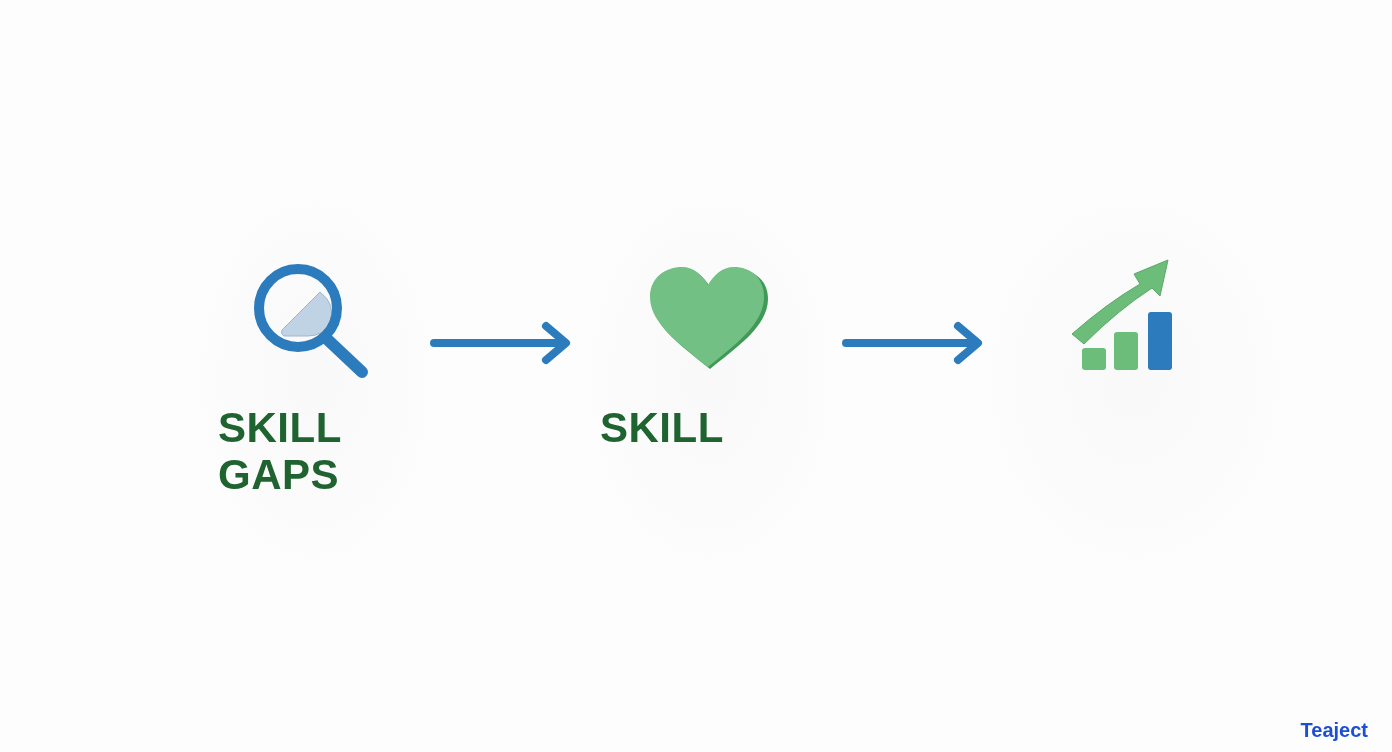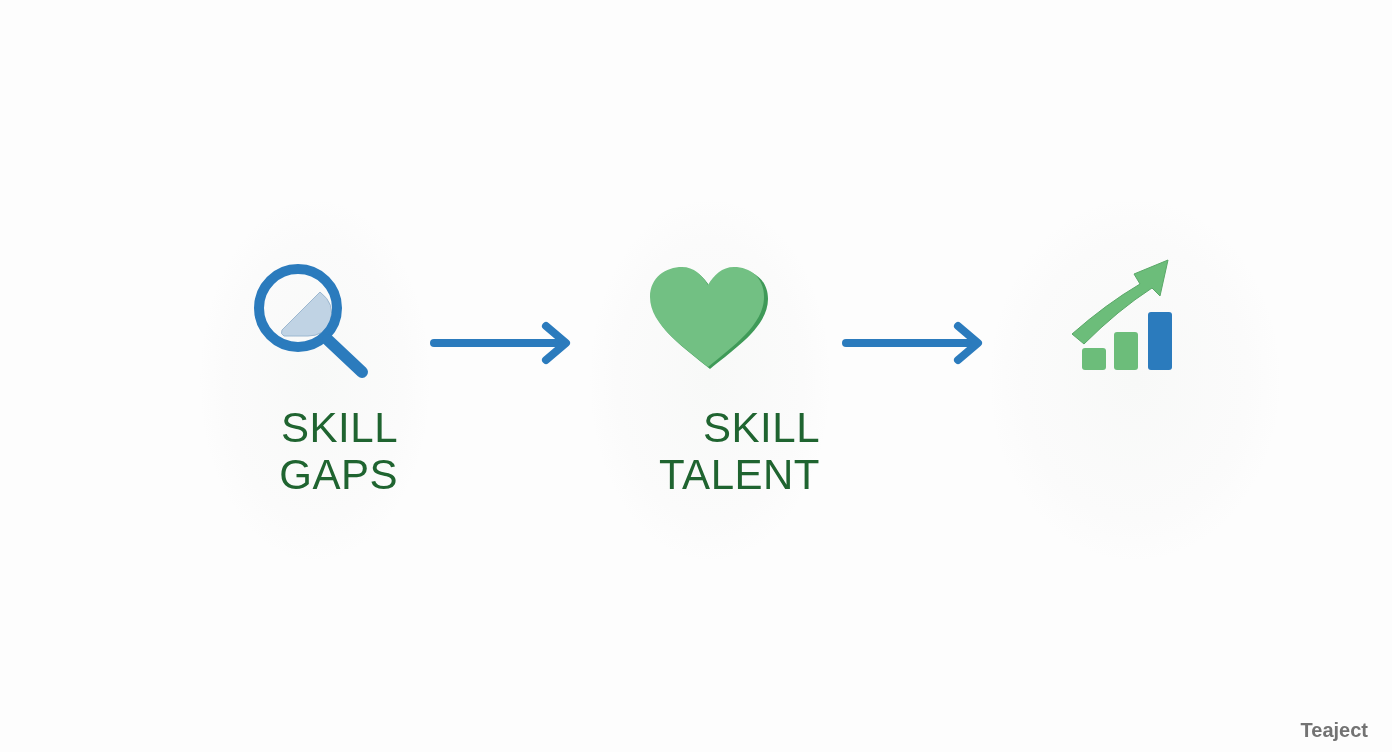--- a/index.html
+++ b/index.html
@@ -7,27 +7,27 @@
     width: 1392px; height: 752px; position: relative; overflow: hidden;
     background: #fdfdfd;
     font-family: "Liberation Sans", sans-serif;
   }
   .glow {
     position: absolute; border-radius: 50%;
     background: radial-gradient(ellipse at center, #f8f9f8 0%, #fbfbfb 55%, rgba(253,253,253,0) 72%);
   }
   .icon { position: absolute; }
   .label {
-    position: absolute; text-align: right; font-weight: normal;
+    position: absolute; text-align: left; font-weight: bold;
     color: #1f6430; font-size: 42px; line-height: 47px; letter-spacing: 0.5px;
   }
   .label span { display: block; }
   .watermark {
     position: absolute; right: 24px; bottom: 10px;
-    font-size: 20px; color: #737373; font-weight: bold;
+    font-size: 20px; color: #1d4ed8; font-weight: bold;
   }
 </style>
 </head>
 <body>
 
 <div class="glow" style="left:200px;top:200px;width:230px;height:360px;"></div>
 <div class="glow" style="left:590px;top:200px;width:240px;height:360px;"></div>
 <div class="glow" style="left:990px;top:200px;width:290px;height:360px;"></div>
 
 <svg class="icon" style="left:248px;top:258px;" width="130" height="125" viewBox="0 0 130 125">
@@ -57,18 +57,17 @@
   <rect x="48" y="80" width="24" height="38" rx="3" fill="#6cbd7a"></rect>
   <rect x="82" y="60" width="24" height="58" rx="3" fill="#2b7bbd"></rect>
 </svg>
 
 <div class="label" style="left:218px;top:404px;width:180px;">
   <span>SKILL</span>
   <span>GAPS</span>
 </div>
 <div class="label" style="left:600px;top:404px;width:220px;">
   <span>SKILL</span>
-  <span>TALENT</span>
 </div>
 <div class="label" style="left:1005px;top:404px;width:250px;">
 </div>
 
 <div class="watermark">Teaject</div>
 
 </body></html>

